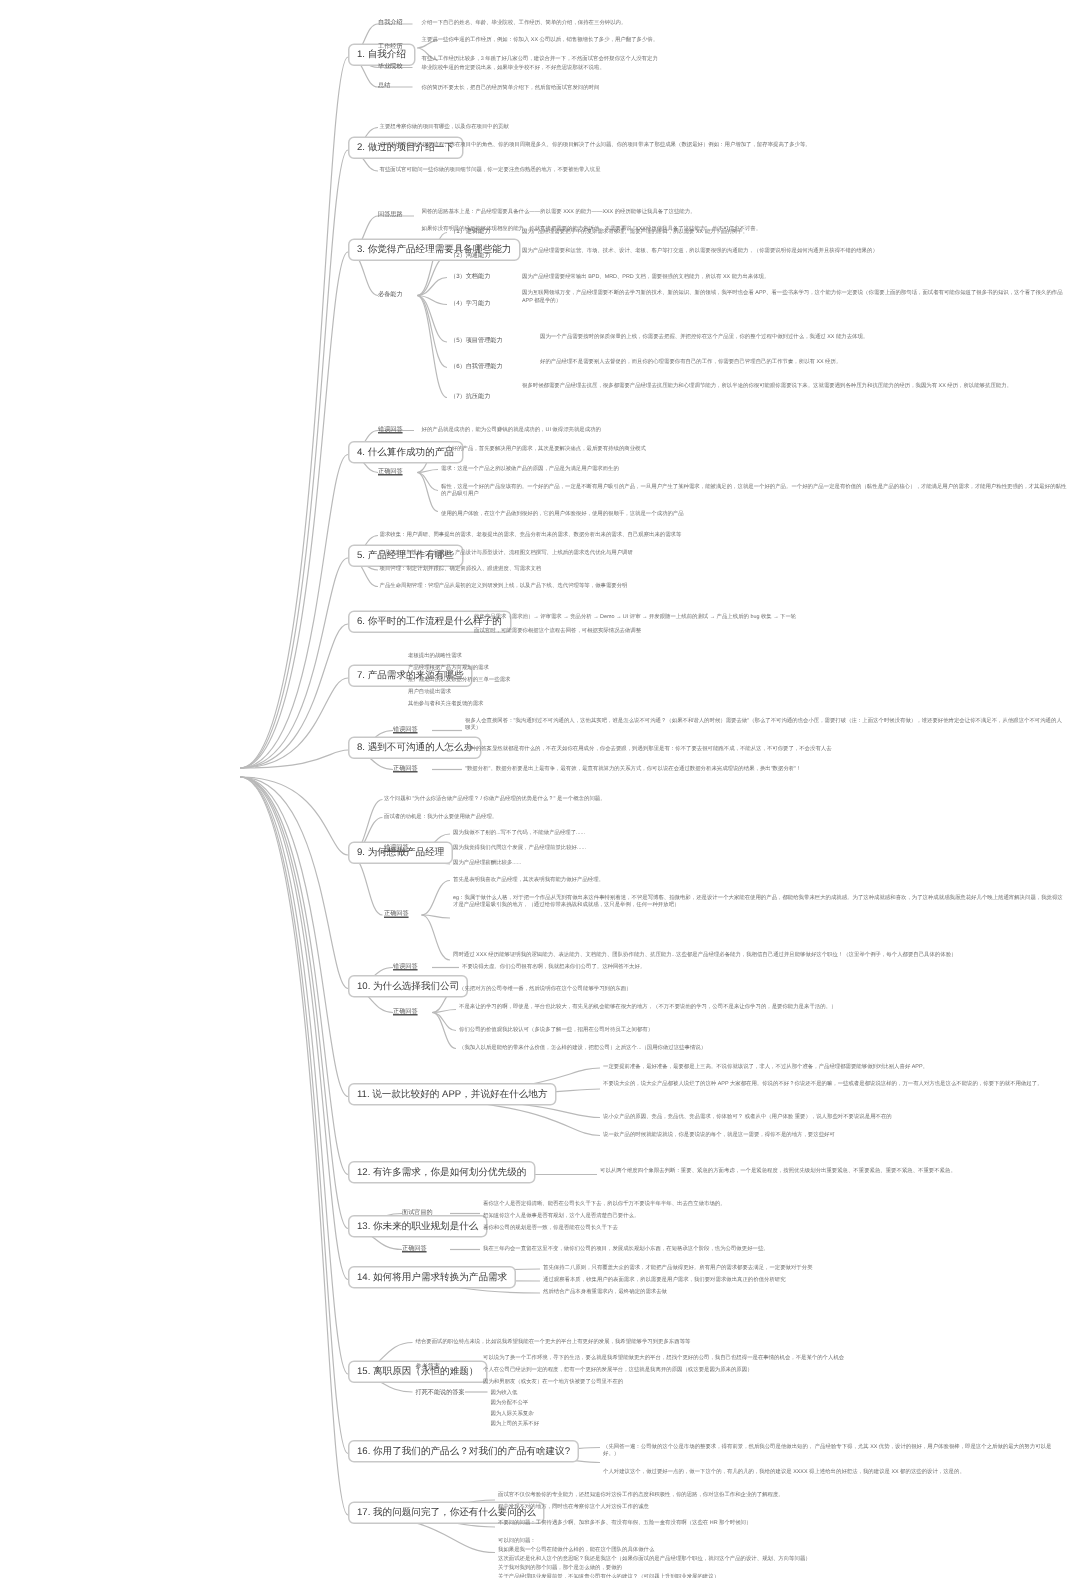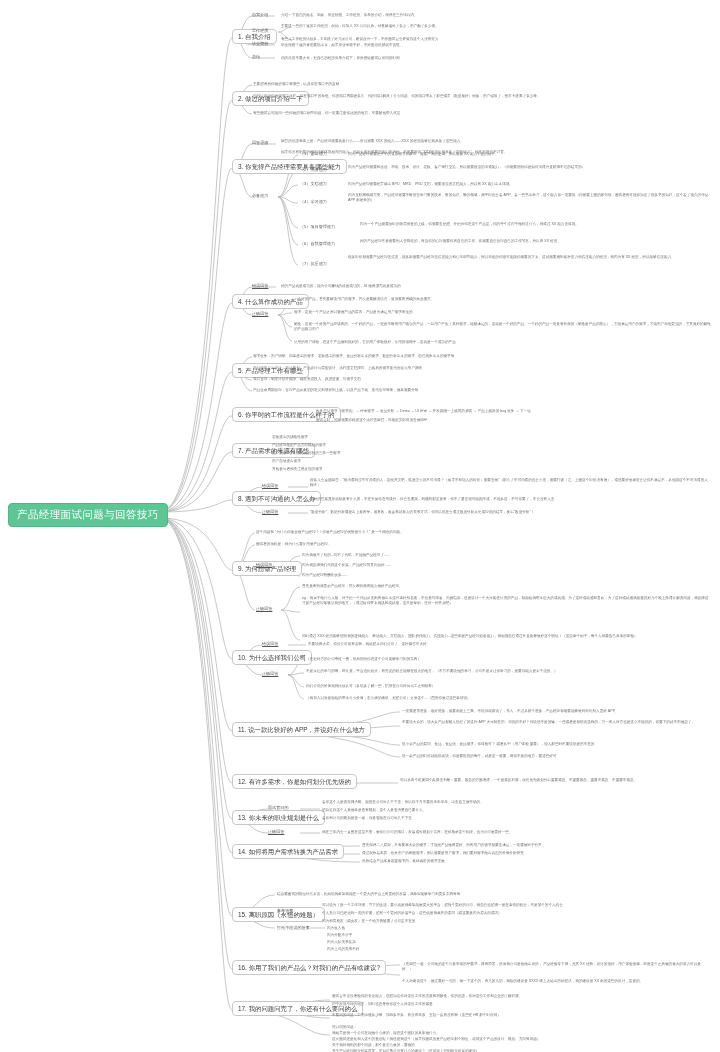--- a/index.html
+++ b/index.html
@@ -180,21 +180,20 @@
 
       <path d="M233 969 C 380 969, 380 965, 400 965"></path>
       <path d="M233 969 C 380 969, 380 975, 400 975"></path>
 
       <path d="M233 1010 C 300 1010, 300 1000, 330 1000"></path>
       <path d="M233 1010 C 300 1010, 300 1018, 330 1018"></path>
       <path d="M233 1010 C 300 1010, 300 1035, 330 1035"></path>
     </g>
   </svg>
 
-  <div class="node root" style="left:8px;top:503px;">产品经理面试问题与回答技巧</div>
 
   <div class="node l1" style="left:232px;top:29px;">1. 自我介绍</div>
   <div class="node l1" style="left:232px;top:91px;">2. 做过的项目介绍一下</div>
   <div class="node l1" style="left:232px;top:159px;">3. 你觉得产品经理需要具备哪些能力</div>
   <div class="node l1" style="left:232px;top:294px;">4. 什么算作成功的产品</div>
   <div class="node l1" style="left:232px;top:363px;">5. 产品经理工作有哪些</div>
   <div class="node l1" style="left:232px;top:407px;">6. 你平时的工作流程是什么样子的</div>
   <div class="node l1" style="left:232px;top:443px;">7. 产品需求的来源有哪些</div>
   <div class="node l1" style="left:232px;top:491px;">8. 遇到不可沟通的人怎么办</div>
   <div class="node l1" style="left:232px;top:561px;">9. 为何想做产品经理</div>

